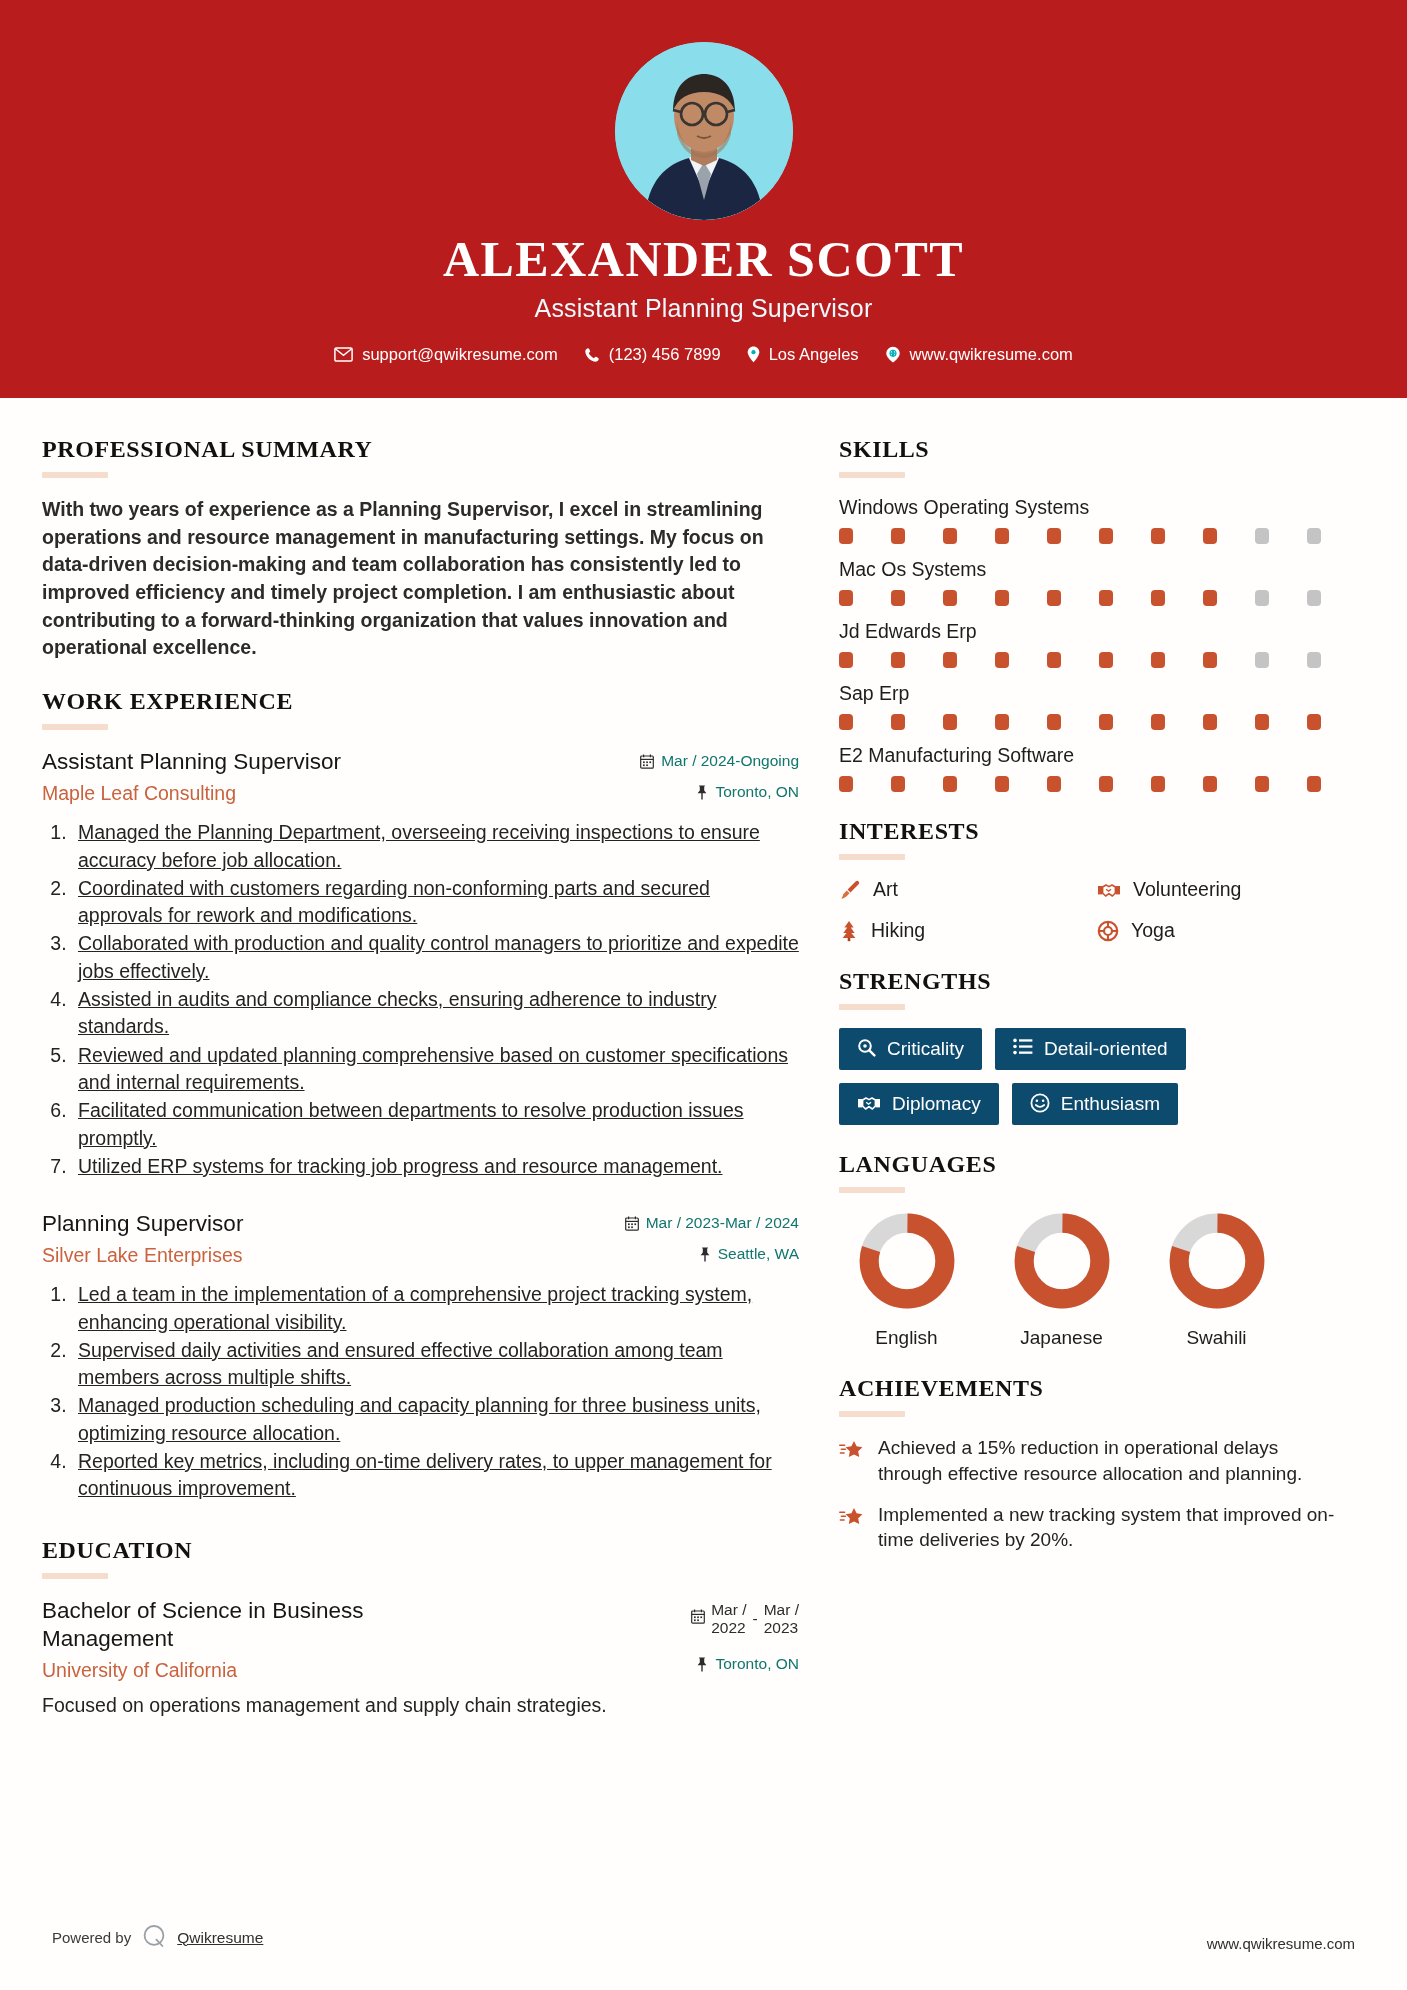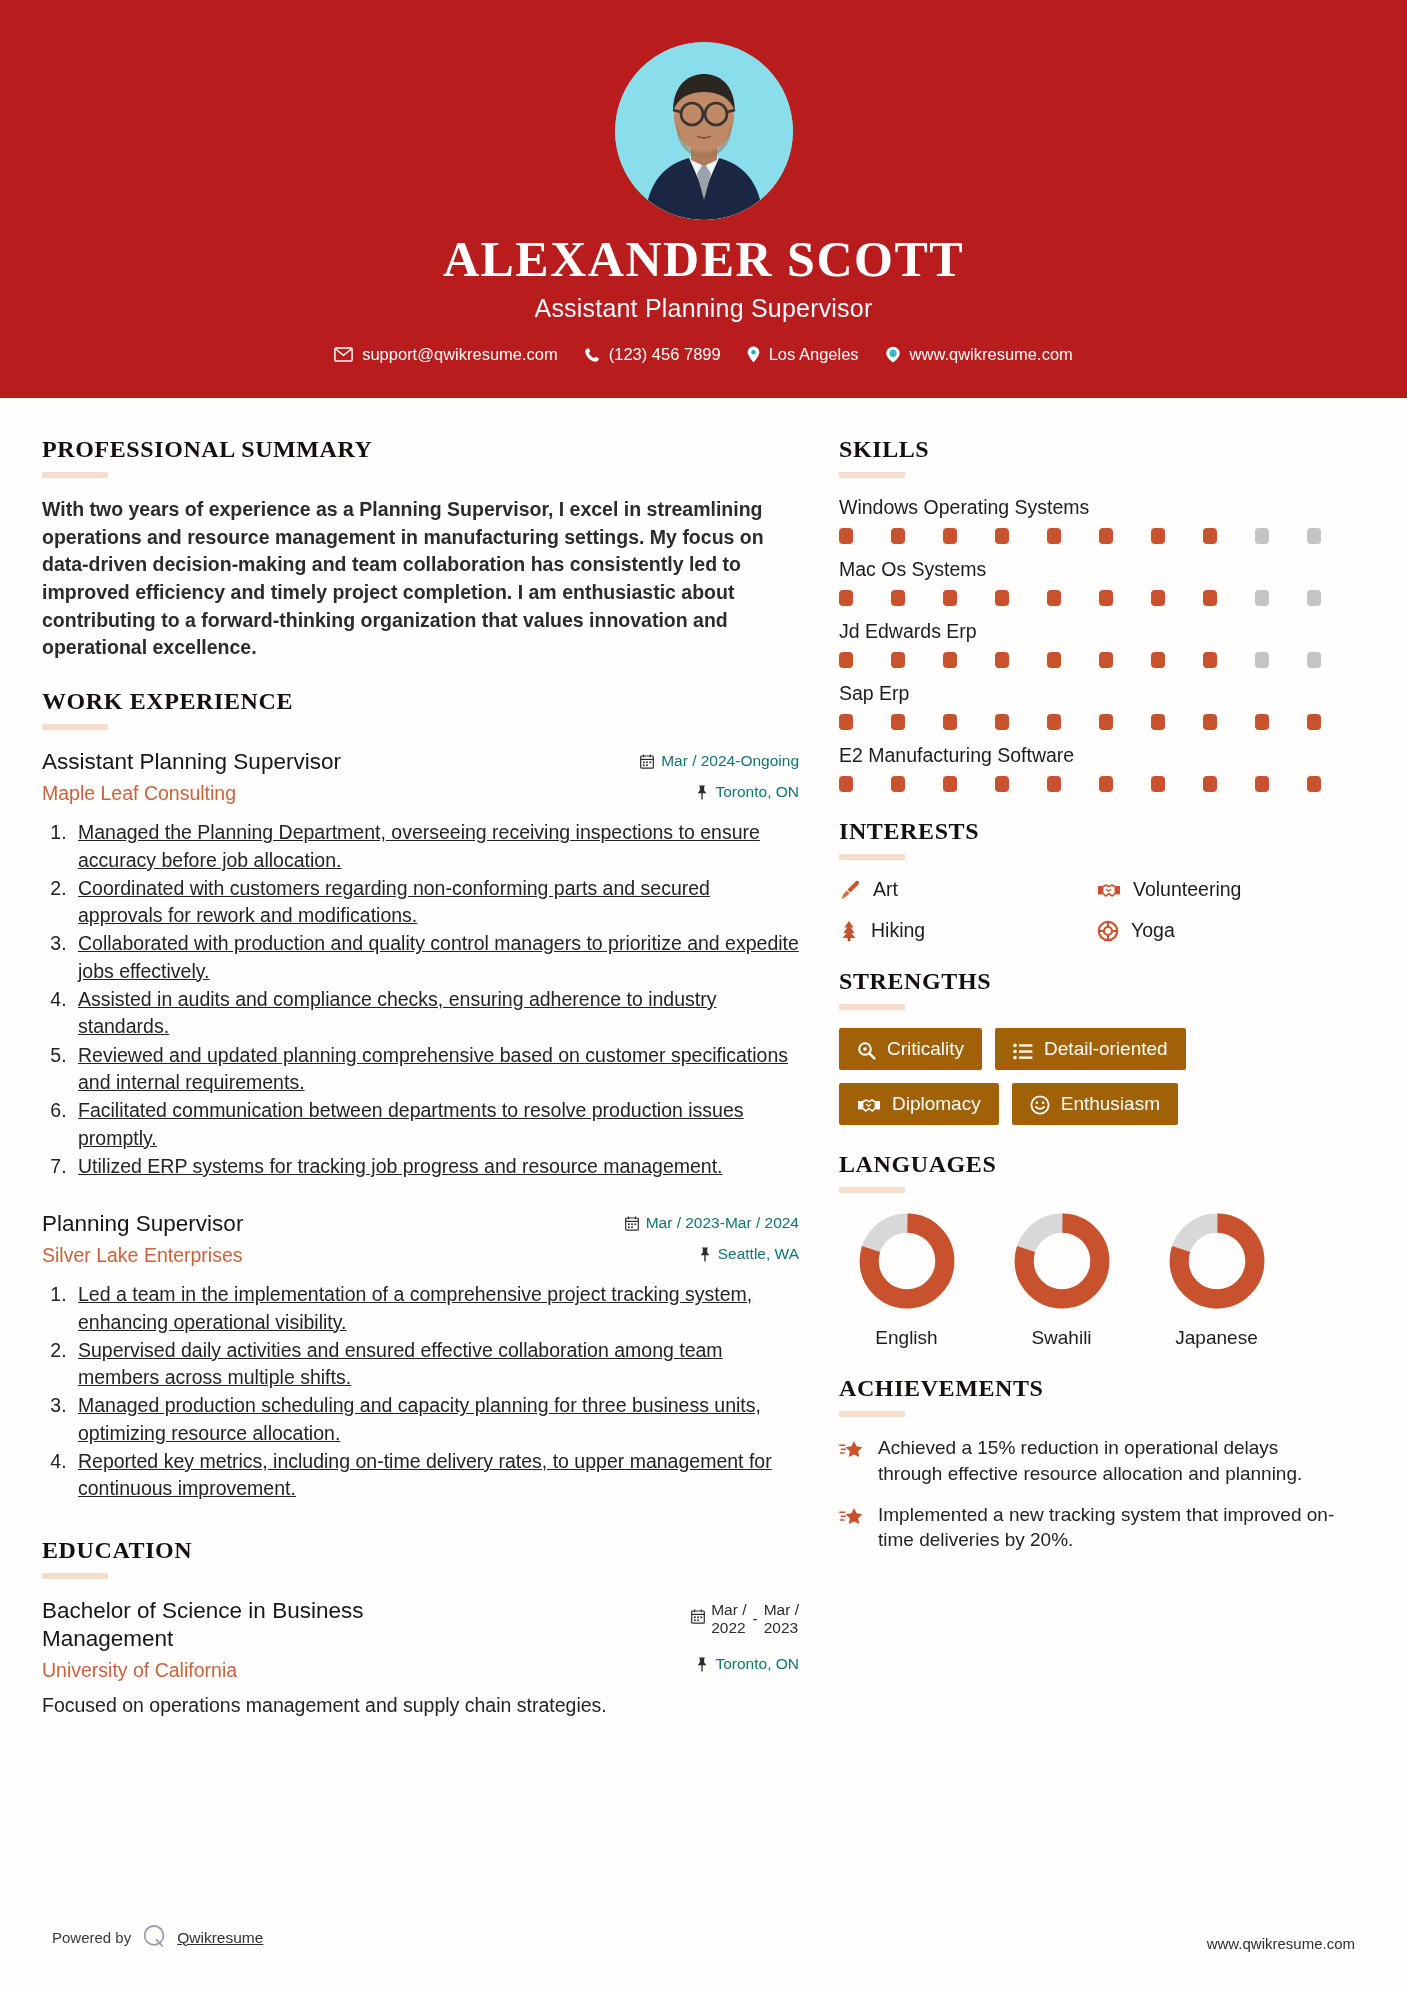--- a/index.html
+++ b/index.html
@@ -203,23 +203,23 @@
   .interest-item svg { display: block; flex: 0 0 auto; }
 
   
   .strength-wrap {
     display: flex;
     flex-wrap: wrap;
     gap: 13px;
   }
   .strength-chip {
     display: inline-flex;
-    align-items: flex-end;
+    align-items: flex-start;
     gap: 11px;
-    background: #a16207;
+    background: #0c4a6e;
     color: #ffffff;
     font-size: 19px;
     padding: 10px 18px;
     border-radius: 2px;
   }
   .strength-chip svg { display: block; flex: 0 0 auto; }
 
   
   .lang-wrap {
     display: flex;
@@ -721,29 +721,29 @@
               <circle class="donut-arc" cx="21" cy="21" r="15.9" fill="none" stroke="#C9522E" stroke-width="8" stroke-dasharray="80 20" stroke-dashoffset="25"></circle>
             </svg>
             <div class="lang-label">English</div>
           </div>
 
           <div class="lang-item">
             <svg width="100" height="100" viewBox="0 0 42 42">
               <circle cx="21" cy="21" r="15.9" fill="none" stroke="#D8D8D8" stroke-width="8"></circle>
               <circle class="donut-arc" cx="21" cy="21" r="15.9" fill="none" stroke="#C9522E" stroke-width="8" stroke-dasharray="80 20" stroke-dashoffset="25"></circle>
             </svg>
-            <div class="lang-label">Swahili</div>
+            <div class="lang-label">Japanese</div>
           </div>
 
           <div class="lang-item">
             <svg width="100" height="100" viewBox="0 0 42 42">
               <circle cx="21" cy="21" r="15.9" fill="none" stroke="#D8D8D8" stroke-width="8"></circle>
               <circle class="donut-arc" cx="21" cy="21" r="15.9" fill="none" stroke="#C9522E" stroke-width="8" stroke-dasharray="80 20" stroke-dashoffset="25"></circle>
             </svg>
-            <div class="lang-label">Japanese</div>
+            <div class="lang-label">Swahili</div>
           </div>
 
         </div>
       </div>
 
       <div class="section">
         <div class="section-title">ACHIEVEMENTS</div>
         <div class="section-rule"></div>
 
         <div class="ach-item">

